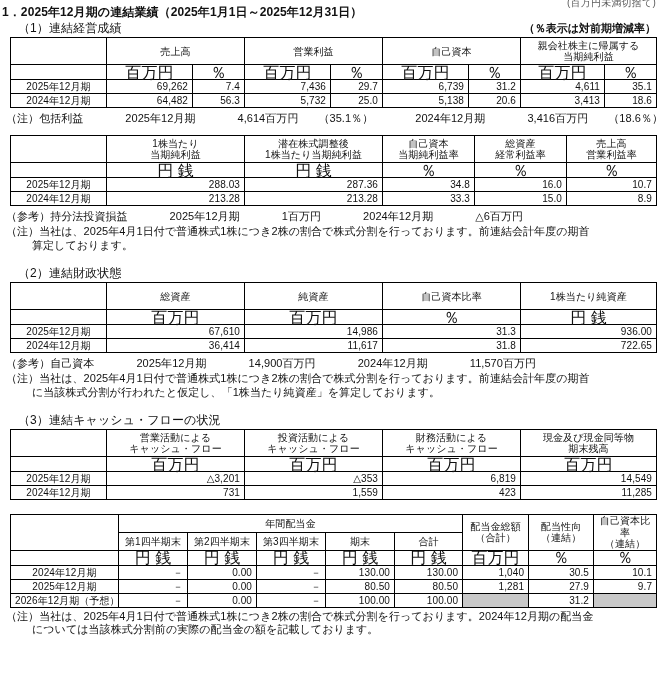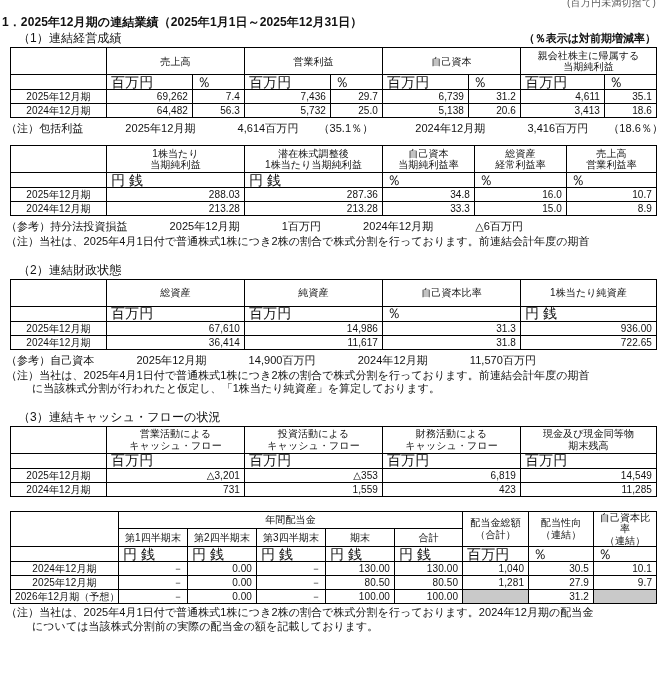--- a/index.html
+++ b/index.html
@@ -29,21 +29,21 @@
     right: 10px;
     font-size: 10px;
     color: #5a5a5a;
     letter-spacing: 0.2px;
     white-space: nowrap;
   }
   .sec-title {
     font-size: 12px;
     font-weight: bold;
     margin: 0;
-    padding: 14px 0 0 2px;
+    padding: 4px 0 0 2px;
     line-height: 16px;
     letter-spacing: 0.1px;
   }
   .sub-title {
     font-size: 12px;
     font-weight: normal;
     margin: 0;
     padding: 0 0 0 18px;
     line-height: 16px;
     letter-spacing: 0.1px;
@@ -77,23 +77,23 @@
   }
   .hcell {
     text-align: center;
     font-size: 10px;
     height: 26px;
   }
   .hcell.two {
     line-height: 11.5px;
   }
   .unit {
-    text-align: left;
+    text-align: center;
     height: 14px;
-    font-size: 14px;
+    font-size: 16px;
   }
   .lbl {
     text-align: center;
     height: 13px;
     font-size: 10px;
     white-space: nowrap;
   }
   .num {
     text-align: right;
     height: 13px;
@@ -262,20 +262,21 @@
         <td class="num">15.0</td>
         <td class="num">8.9</td>
       </tr>
     </tbody>
   </table>
 
   <div class="refline"><span>（参考）持分法投資損益</span><span class="sp2"></span><span>2025年12月期</span><span class="sp2"></span><span>1百万円</span><span class="sp2"></span><span>2024年12月期</span><span class="sp2"></span><span>△6百万円</span></div>
 
   <div class="note">
     <span>（注）当社は、2025年4月1日付で普通株式1株につき2株の割合で株式分割を行っております。前連結会計年度の期首</span>
+    <span class="ind">算定しております。</span>
   </div>
 
   <div class="gap-l"></div>
 
   <div class="sub-title">（2）連結財政状態</div>
 
   <table class="fin">
     <colgroup>
       <col style="width:96px">
         <col style="width:138px">

